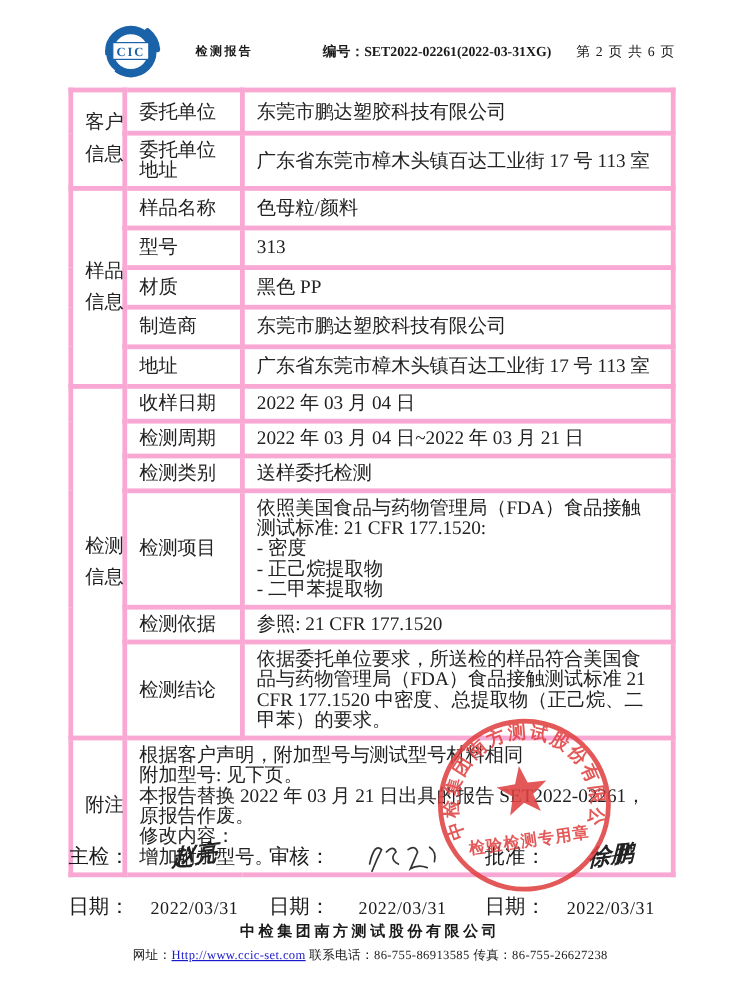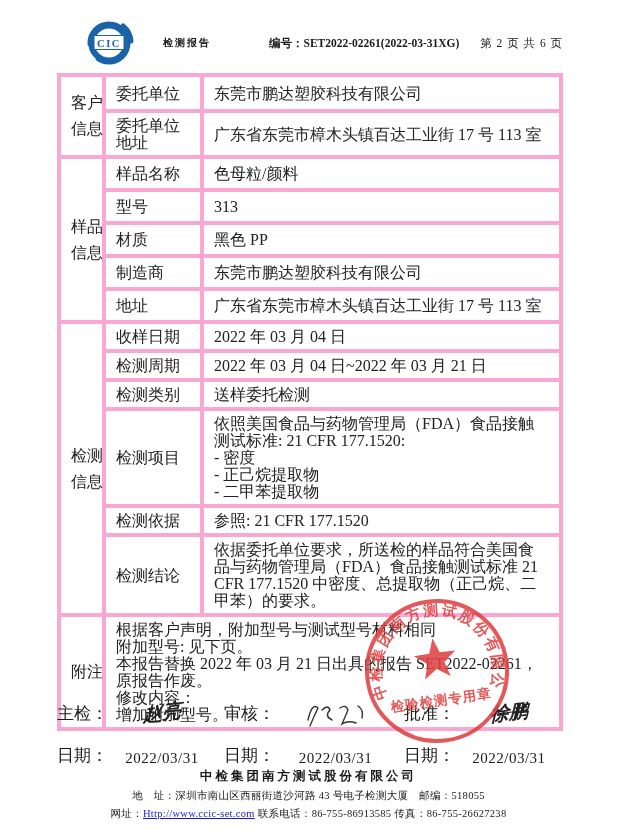--- a/index.html
+++ b/index.html
@@ -196,15 +196,14 @@
     </div>
     <div class="date-line">
       <span class="sig-label">日期：</span>
       <span class="date-val">2022/03/31</span>
     </div>
   </div>
 </div>
 
 <div class="footer">
   <div class="footer-company">中检集团南方测试股份有限公司</div>
-  <div class="footer-line">地　址：深圳市南山区西丽街道沙河路 43 号电子检测大厦　邮编：518055</div>
   <div class="footer-line"><span>网址：</span><a class="footer-url" href="#">Http://www.ccic-set.com</a> <span>联系电话：86-755-86913585 传真：86-755-26627238</span></div>
 </div>
 
 </body></html>

